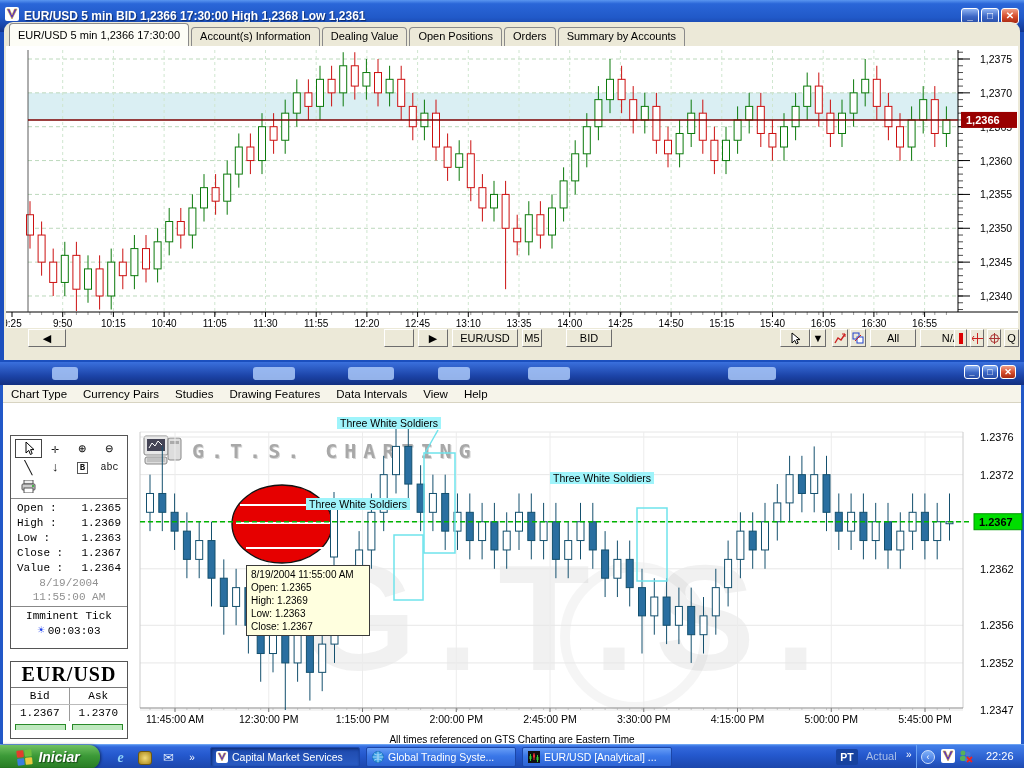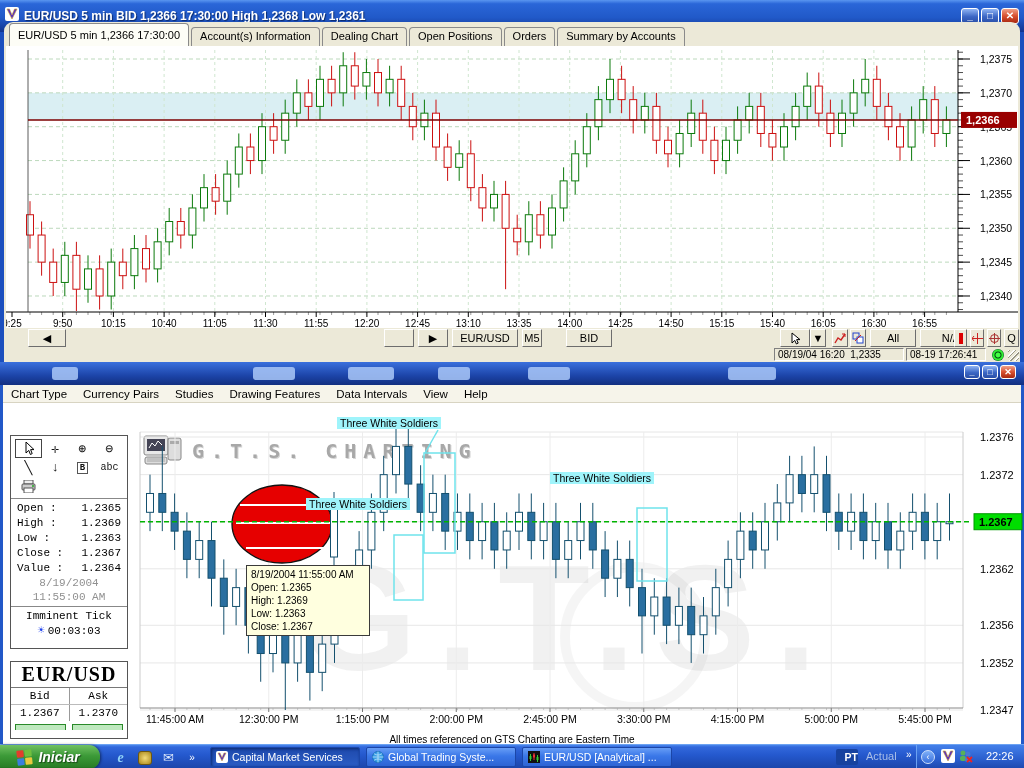--- a/index.html
+++ b/index.html
@@ -122,21 +122,21 @@
       <span class="tb-title">EUR/USD 5 min BID 1,2366 17:30:00 High 1,2368 Low 1,2361</span>
       <span class="tb-btns">
         <span class="tb-btn">_</span>
         <span class="tb-btn">□</span>
         <span class="tb-btn close">✕</span>
       </span>
     </div>
     <div id="tw-tabs">
         <div class="tab active">EUR/USD 5 min 1,2366 17:30:00</div>
         <div class="tab">Account(s) Information</div>
-        <div class="tab">Dealing Chart</div>
+        <div class="tab">Dealing Value</div>
         <div class="tab">Open Positions</div>
         <div class="tab">Orders</div>
         <div class="tab">Summary by Accounts</div>
       </div>
     <div id="tw-chart">
       <svg id="top-chart" width="1012" height="282">
           <rect x="22" y="46.855" width="930" height="27.083999999999996" fill="#daeff3"></rect>
           <line x1="22" y1="13" x2="952" y2="13" stroke="#bcd9bc" stroke-dasharray="4 3"></line>
           <line x1="952" y1="13" x2="964" y2="13" stroke="#000"></line>
           <text x="974" y="17" font-size="10.5">1,2375</text>
@@ -545,26 +545,20 @@
           </svg>
       </div>
       <div class="xpbtn" style="left:983px;width:14px;pointer-events:auto;">
         <svg width="11" height="11">
             <circle cx="5.5" cy="5.5" r="4" fill="none" stroke="#a33"></circle>
             <path d="M5.5 0 V11 M0 5.5 H11" stroke="#a33"></path>
           </svg>
       </div>
       <div class="xpbtn" style="left:1000px;width:15px;pointer-events:auto;">Q</div>
     </div>
-    <div id="tw-status">
-      <div class="spanel" style="left:770px;width:130px;">08/19/04 16:20  1,2335</div>
-      <div class="spanel" style="left:902px;width:80px;">08-19 17:26:41</div>
-      <span class="bullseye" style="left:988px;top:1px;"></span>
-      <span class="grip"></span>
-    </div>
   </div>
 
   <div id="gts-window">
     <div class="gts-titlebar">
       <span class="ghost" style="left:52px;width:26px;"></span>
       <span class="ghost" style="left:253px;width:42px;"></span>
       <span class="ghost" style="left:348px;width:46px;"></span>
       <span class="ghost" style="left:438px;width:32px;"></span>
       <span class="ghost" style="left:528px;width:42px;"></span>
       <span class="ghost" style="left:728px;width:48px;"></span>
@@ -987,21 +981,21 @@
             <rect x="1.5" y="5" width="2" height="3" fill="#3c3"></rect>
             <path d="M6 2 V9" stroke="#e33"></path>
             <rect x="5" y="3.5" width="2" height="3" fill="#e33"></rect>
             <path d="M9.5 4 V11" stroke="#3c3"></path>
             <rect x="8.5" y="6" width="2" height="3" fill="#3c3"></rect>
           </svg>
           <span class="tlabel">EUR/USD [Analytical] ...</span>
         </div>
       </div>
     <div class="tray-bg"></div>
-    <span class="trayitem" style="left:836px;top:4px;width:22px;height:16px;background:#17429f;border-radius:2px;text-align:right;font-size:10.5px;font-weight:bold;line-height:16px;">PT</span>
+    <span class="trayitem" style="left:836px;top:4px;width:22px;height:16px;background:#17429f;border-radius:2px;text-align:center;font-size:10.5px;font-weight:bold;line-height:16px;">PT</span>
     <span class="trayitem" style="left:866px;top:5px;color:#aabfe8;">Actual</span>
     <span class="trayitem" style="left:906px;font-size:10px;">»</span>
     <span class="trayitem" style="left:921px;top:5px;">
       <span style="display:flex;align-items:center;justify-content:center;width:14px;height:14px;border-radius:50%;background:linear-gradient(180deg,#7fb0f8,#3a70dd);border:1px solid #cfe0fb;color:#fff;font-size:9px;">‹</span>
     </span>
     <span class="trayitem" style="left:941px;top:4px;">
       <svg width="14" height="14">
           <rect width="14" height="14" rx="2" fill="#fff"></rect>
           <path d="M2 2 L7 12 L12 2 L9.5 2 L7 8 L4.5 2 Z" fill="#5a2fc0" stroke="#caa32a" stroke-width="0.6"></path>
         </svg>

